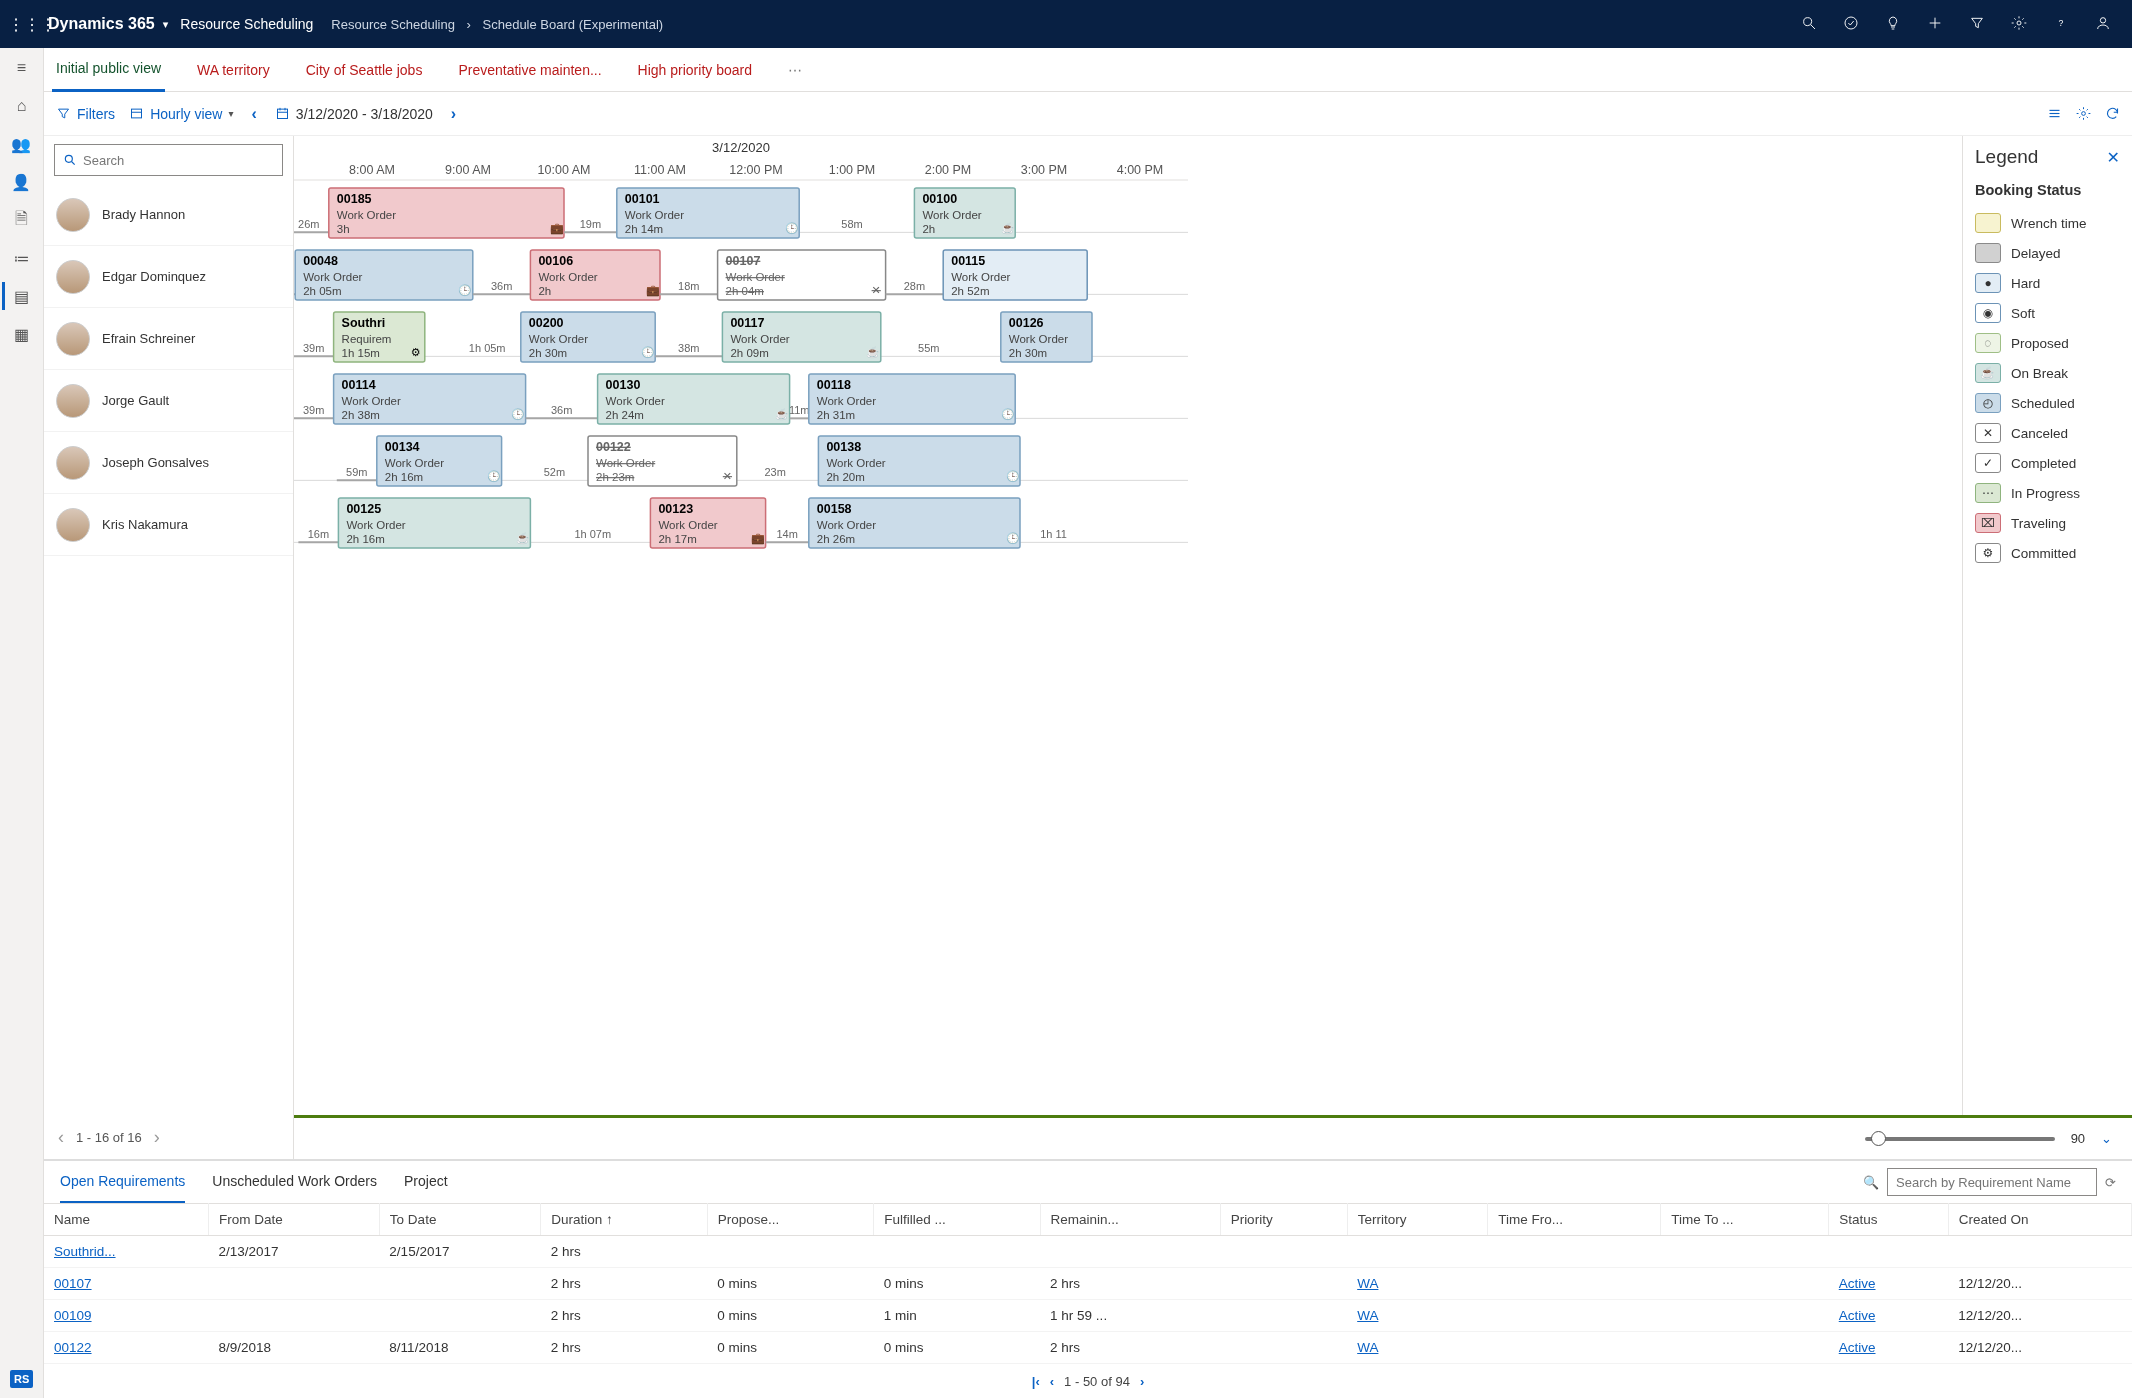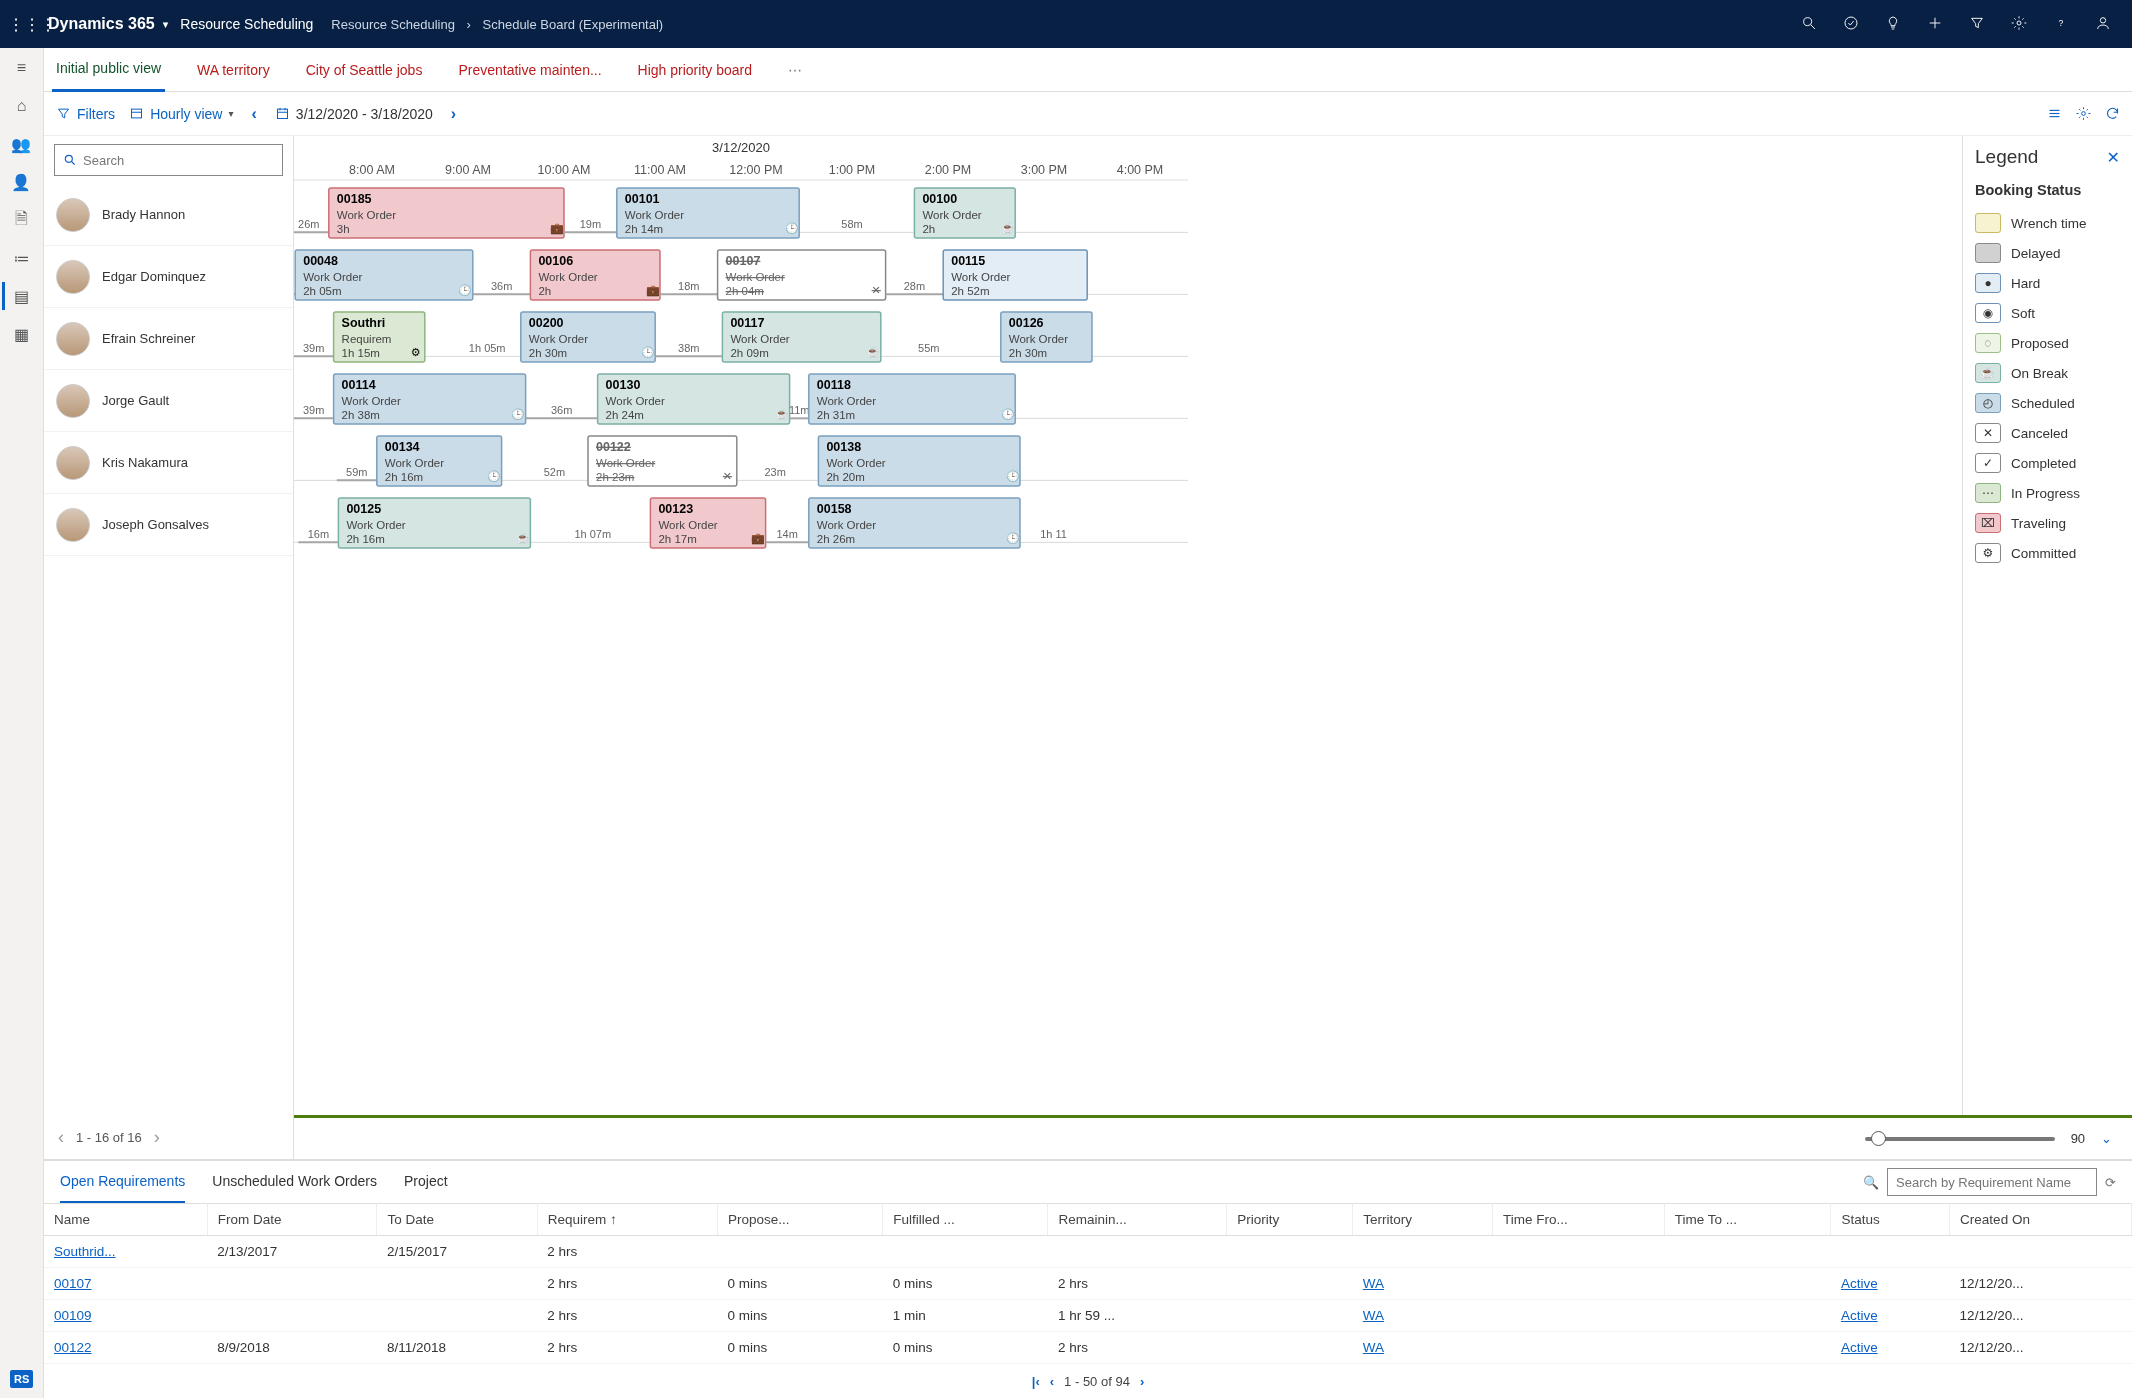--- a/index.html
+++ b/index.html
@@ -236,25 +236,25 @@
             <div class="rrow">
       <div class="avatar"></div>
       <div>Efrain Schreiner</div>
     </div>
             <div class="rrow">
       <div class="avatar"></div>
       <div>Jorge Gault</div>
     </div>
             <div class="rrow">
       <div class="avatar"></div>
-      <div>Kris Nakamura</div>
+      <div>Joseph Gonsalves</div>
     </div>
             <div class="rrow">
       <div class="avatar"></div>
-      <div>Joseph Gonsalves</div>
+      <div>Kris Nakamura</div>
     </div>
           </div>
         <div class="pager">
           <span class="pa">‹</span>
           <span>1 - 16 of 16</span>
           <span class="pa">›</span>
         </div>
       </div>
 
       <div style="flex:1;display:flex;flex-direction:column;min-width:0">
@@ -533,21 +533,21 @@
           <input placeholder="Search by Requirement Name" style="">
           <span style="color:#777">⟳</span>
         </div>
       </div>
       <table>
         <thead>
             <tr id="gcols">
               <th>Name</th>
               <th>From Date</th>
               <th>To Date</th>
-              <th>Requirem ↑</th>
+              <th>Duration ↑</th>
               <th>Propose...</th>
               <th>Fulfilled ...</th>
               <th>Remainin...</th>
               <th>Priority</th>
               <th>Territory</th>
               <th>Time Fro...</th>
               <th>Time To ...</th>
               <th>Status</th>
               <th>Created On</th>
             </tr>

